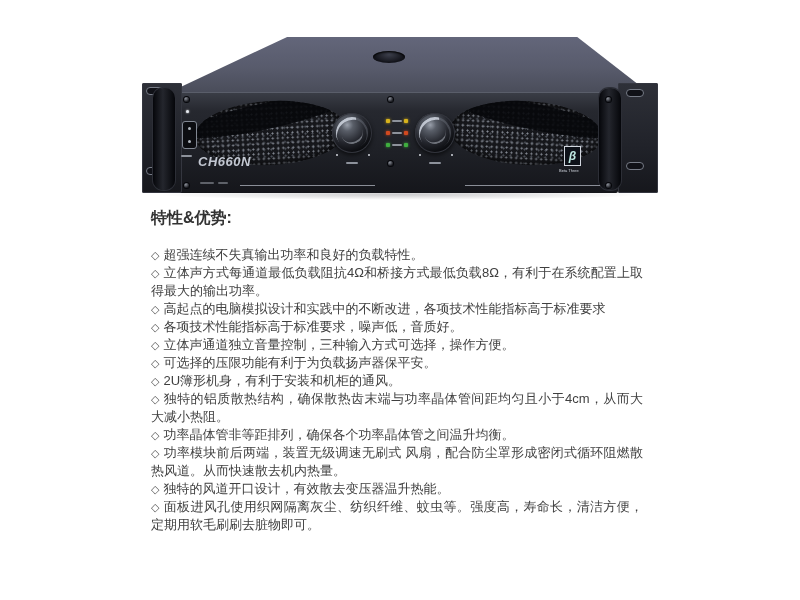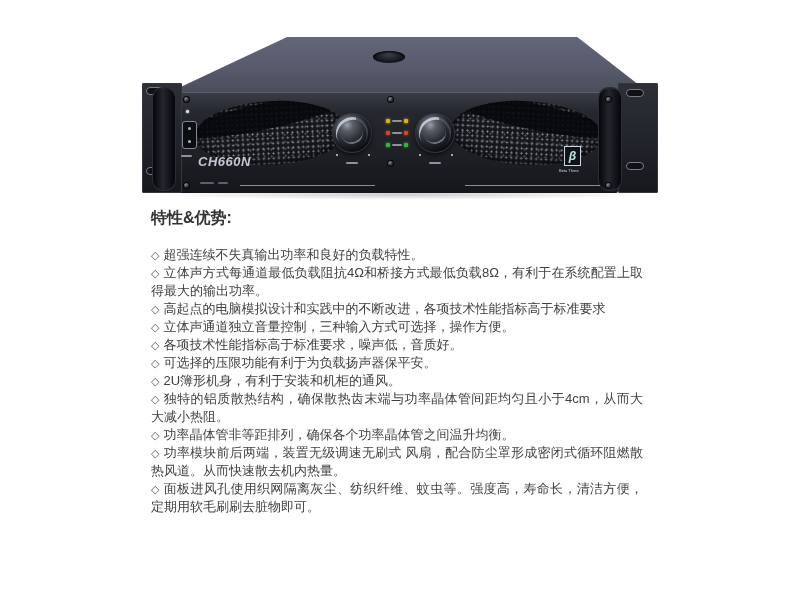--- a/index.html
+++ b/index.html
@@ -167,21 +167,22 @@
   <div class="logo-cap">Beta Three</div>
 
   <div class="amp-shadow"></div>
 </div>
 
 <div class="features">
   <h2>特性&amp;优势:</h2>
   <div class="feat"><span class="dia">◇</span><span>超强连续不失真输出功率和良好的负载特性。</span></div>
   <div class="feat"><span class="dia">◇</span><span>立体声方式每通道最低负载阻抗4Ω和桥接方式最低负载8Ω，有利于在系统配置上取得最大的输出功率。</span></div>
   <div class="feat"><span class="dia">◇</span><span>高起点的电脑模拟设计和实践中的不断改进，各项技术性能指标高于标准要求</span></div>
+  <div class="feat"><span class="dia">◇</span><span>各项技术性能指标高于标准要求，噪声低，音质好。</span></div>
   <div class="feat"><span class="dia">◇</span><span>立体声通道独立音量控制，三种输入方式可选择，操作方便。</span></div>
-  <div class="feat"><span class="dia">◇</span><span>各项技术性能指标高于标准要求，噪声低，音质好。</span></div>
   <div class="feat"><span class="dia">◇</span><span>可选择的压限功能有利于为负载扬声器保平安。</span></div>
   <div class="feat"><span class="dia">◇</span><span>2U簿形机身，有利于安装和机柜的通风。</span></div>
   <div class="feat"><span class="dia">◇</span><span>独特的铝质散热结构，确保散热齿末端与功率晶体管间距均匀且小于4cm，从而大大减小热阻。</span></div>
   <div class="feat"><span class="dia">◇</span><span>功率晶体管非等距排列，确保各个功率晶体管之间温升均衡。</span></div>
   <div class="feat"><span class="dia">◇</span><span>功率模块前后两端，装置无级调速无刷式 风扇，配合防尘罩形成密闭式循环阻燃散热风道。从而快速散去机内热量。</span></div>
+  <div class="feat"><span class="dia">◇</span><span>独特的风道开口设计，有效散去变压器温升热能。</span></div>
   <div class="feat"><span class="dia">◇</span><span>面板进风孔使用织网隔离灰尘、纺织纤维、蚊虫等。强度高，寿命长，清洁方便，定期用软毛刷刷去脏物即可。</span></div>
 </div>
 
 </body></html>

